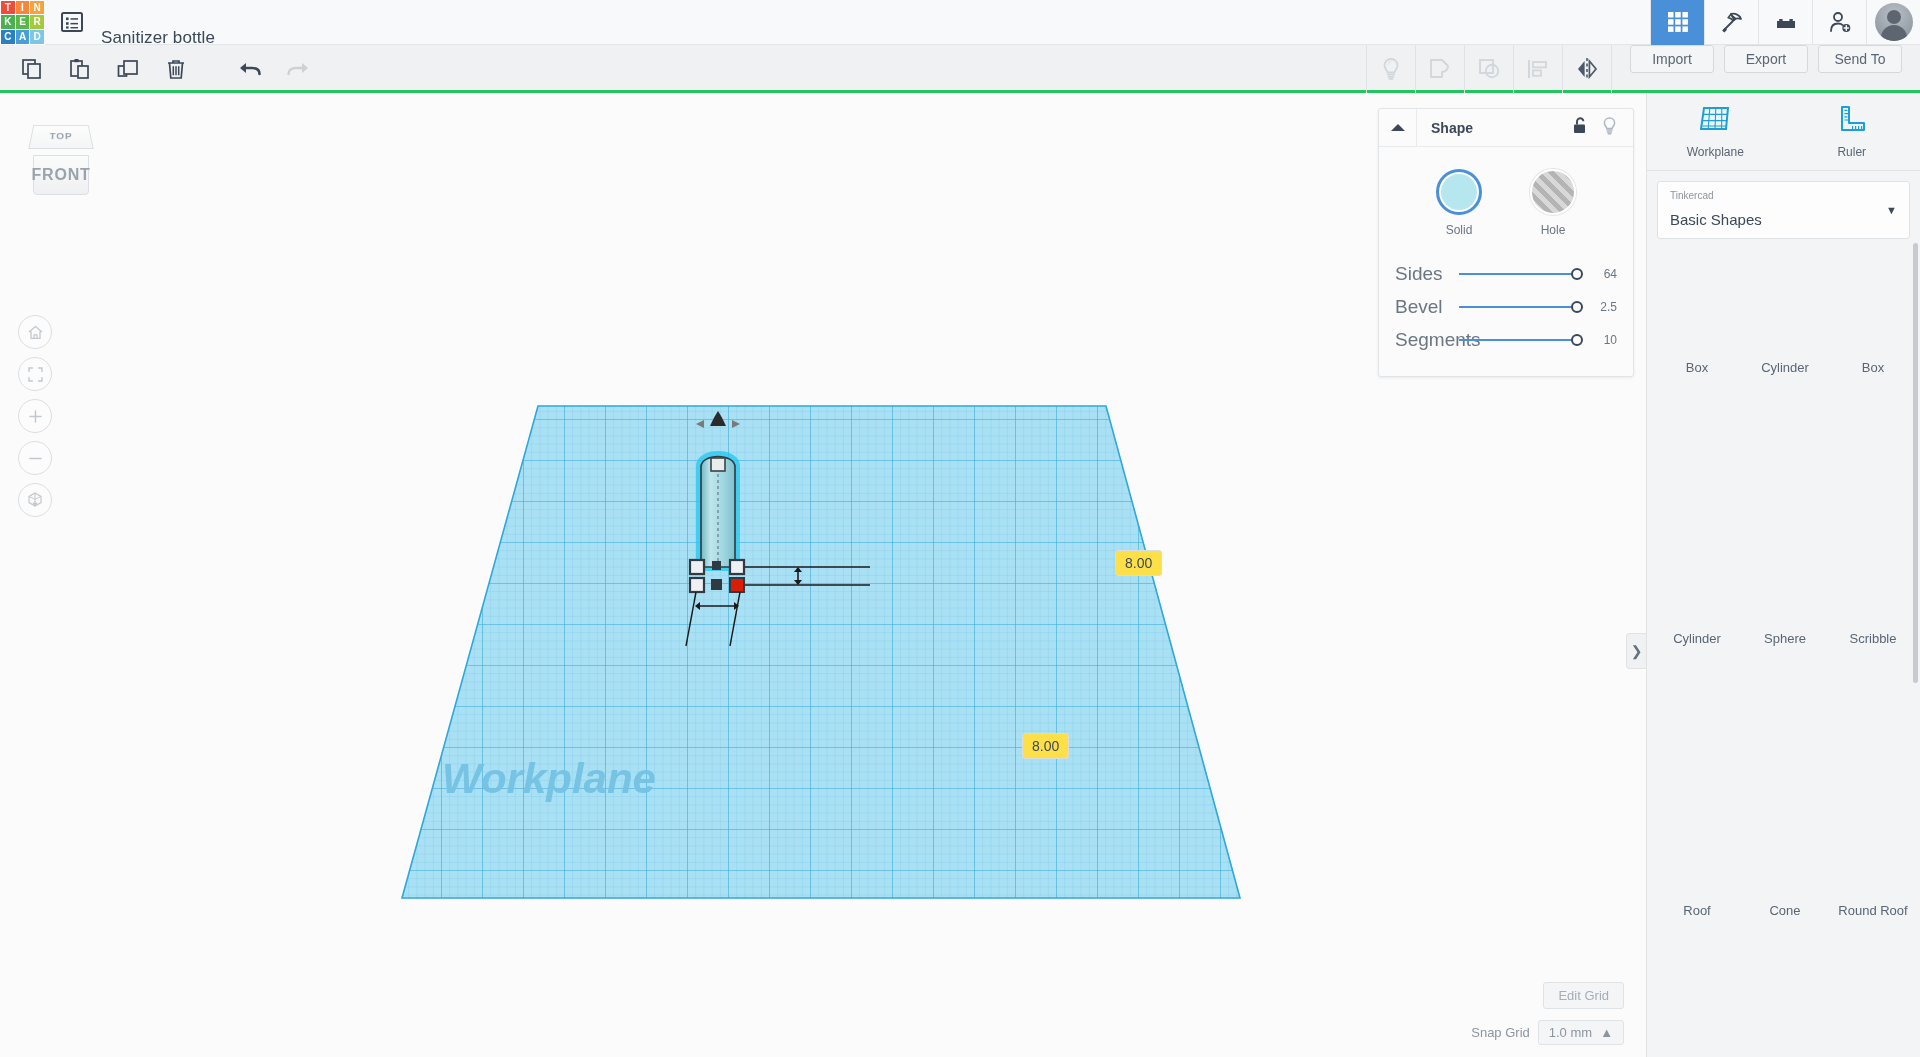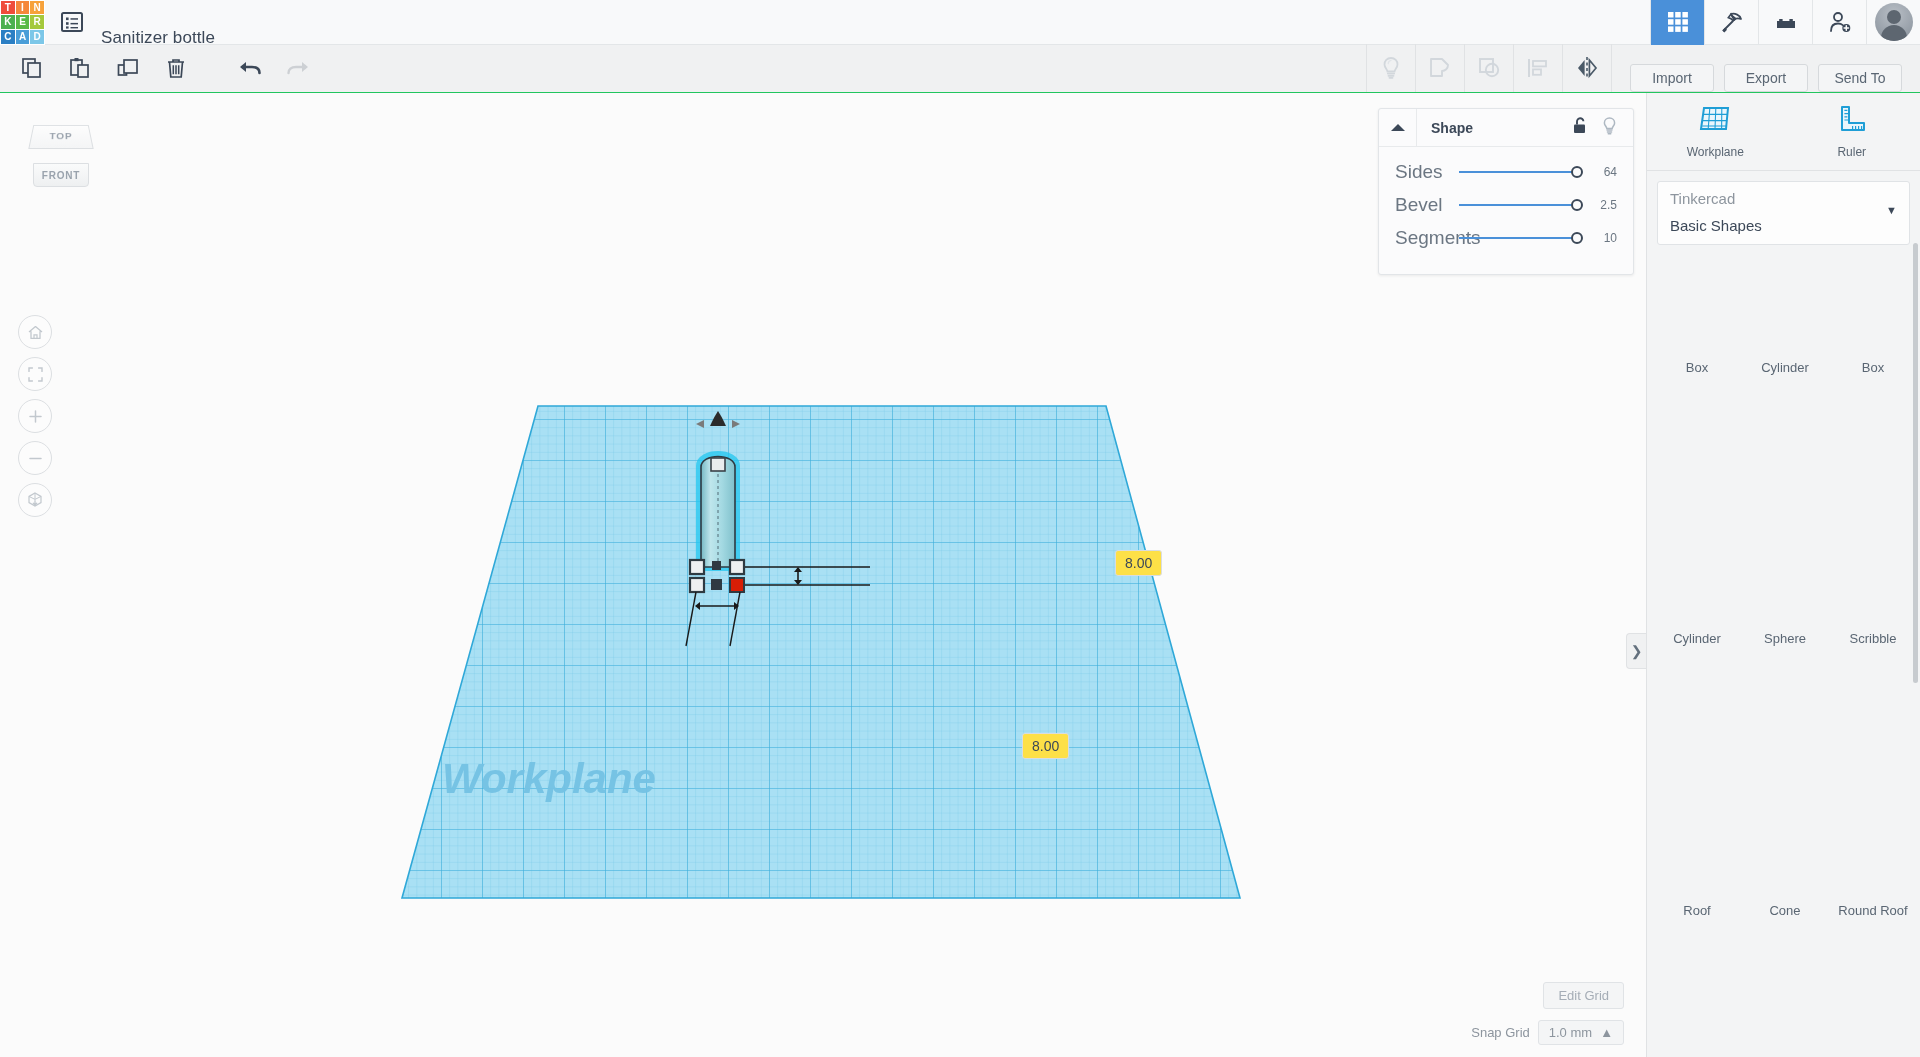--- a/index.html
+++ b/index.html
@@ -53,22 +53,22 @@
     background: #5d6670; left: 12px; top: 7px;
   }
   .avatar-circle::after {
     content: ''; position: absolute; width: 26px; height: 18px; border-radius: 13px 13px 0 0;
     background: #5d6670; left: 6px; top: 22px;
   }
 
   
   .toolbar {
     position: absolute; top: 45px; left: 0; width: 1920px; height: 48px;
-    background: #f0f1f2; border-bottom: 1px solid #22c55e;
-    display: flex; align-items: flex-end;
+    background: #f0f1f2; border-bottom: 3px solid #22c55e;
+    display: flex; align-items: flex-start;
   }
   .tool-grp { display: flex; align-items: center; height: 48px; }
   .tool-btn {
     width: 48px; height: 48px; display: flex; align-items: center; justify-content: center;
     cursor: pointer;
   }
   .tool-sep { width: 1px; height: 48px; background: #e0e2e4; }
   .spacer { flex: 1; }
   .tool-btn.disabled { opacity: .35; cursor: default; }
   .tool-btn.faded { opacity: .45; }
@@ -89,25 +89,25 @@
   .viewcube { position: absolute; left: 27px; top: 28px; width: 70px; height: 74px; }
   .vc-top {
     position: absolute; top: 0; left: 4px; width: 60px; height: 30px;
     background: linear-gradient(#fdfdfd, #f4f5f6);
     border: 1px solid #dcdfe2;
     transform: perspective(110px) rotateX(38deg);
     display: flex; align-items: center; justify-content: center;
     font-size: 10px; font-weight: bold; color: #9aa3ad; letter-spacing: .8px;
   }
   .vc-front {
-    position: absolute; top: 42px; left: 6px; width: 56px; height: 24px;
+    position: absolute; top: 34px; left: 6px; width: 56px; height: 40px;
     background: linear-gradient(#fafbfb, #eef0f1);
     border: 1px solid #dcdfe2; border-radius: 0 0 4px 4px;
     display: flex; align-items: center; justify-content: center;
-    font-size: 10px; font-weight: bold; color: #9aa3ad; letter-spacing: .8px;
+    font-size: 16px; font-weight: bold; color: #9aa3ad; letter-spacing: .8px;
   }
   .navbtns { position: absolute; left: 18px; top: 222px; }
   .navbtn {
     width: 34px; height: 34px; border-radius: 50%;
     border: 1px solid #dcdfe2; background: #fcfcfc;
     margin-bottom: 8px; display: flex; align-items: center; justify-content: center;
     cursor: pointer; color: #c2c8ce;
   }
 
   
@@ -197,21 +197,21 @@
   }
   .rp-tool {
     flex: 1; display: flex; flex-direction: column; align-items: center;
     justify-content: center; gap: 6px; cursor: pointer;
   }
   .rp-tool-label { font-size: 12px; color: #5a6673; }
   .rp-dd {
     margin: 10px 10px 0; background: #fdfdfd; border: 1px solid #e0e3e6;
     border-radius: 3px; padding: 8px 12px 10px; cursor: pointer; position: relative;
   }
-  .rp-dd-sup { font-size: 15px; color: #8d959e; }
+  .rp-dd-sup { font-size: 10px; color: #8d959e; }
   .rp-dd-main { font-size: 15px; color: #3c4858; margin-top: 10px; }
   .rp-dd-caret { position: absolute; right: 12px; top: 22px; color: #3c4858; font-size: 11px; }
   .shapes-grid {
     position: absolute; top: 137px; left: 0; right: 0; bottom: 0;
     display: grid; grid-template-columns: 1fr 1fr 1fr; gap: 0;
     padding: 12px 6px 0; overflow: hidden;
   }
   .shape-cell {
     height: 152px; display: flex; flex-direction: column;
     align-items: center; justify-content: center; gap: 10px; cursor: pointer;
@@ -526,20 +526,30 @@
         </span>
         <span>
           <svg width="15" height="18" viewBox="0 0 15 18">
             <path d="M7.5 1 C4.4 1 2.4 3.3 2.4 5.9 C2.4 8.2 4.4 9.3 4.8 11.4 h5.4 C10.6 9.3 12.6 8.2 12.6 5.9 C12.6 3.3 10.6 1 7.5 1 Z" fill="none" stroke="#aeb8c2" stroke-width="1.5"></path>
             <path d="M5 13 h5 M5.4 15 h4.2 M6.2 16.8 h2.6" stroke="#aeb8c2" stroke-width="1.4" stroke-linecap="round"></path>
           </svg>
         </span>
       </div>
     </div>
 
+    <div class="swatch-row">
+      <div class="swatch-item">
+        <div class="swatch solid"></div>
+        <div class="swatch-label">Solid</div>
+      </div>
+      <div class="swatch-item">
+        <div class="swatch hole"></div>
+        <div class="swatch-label">Hole</div>
+      </div>
+    </div>
 
     <div class="slider-block" id="sliders">
         <div class="slider-row">
           <div class="slider-name">Sides</div>
           <div class="slider-track" style="width:86%;">
             <div class="slider-knob"></div>
           </div>
           <div class="slider-val">64</div>
         </div>
         <div class="slider-row">

